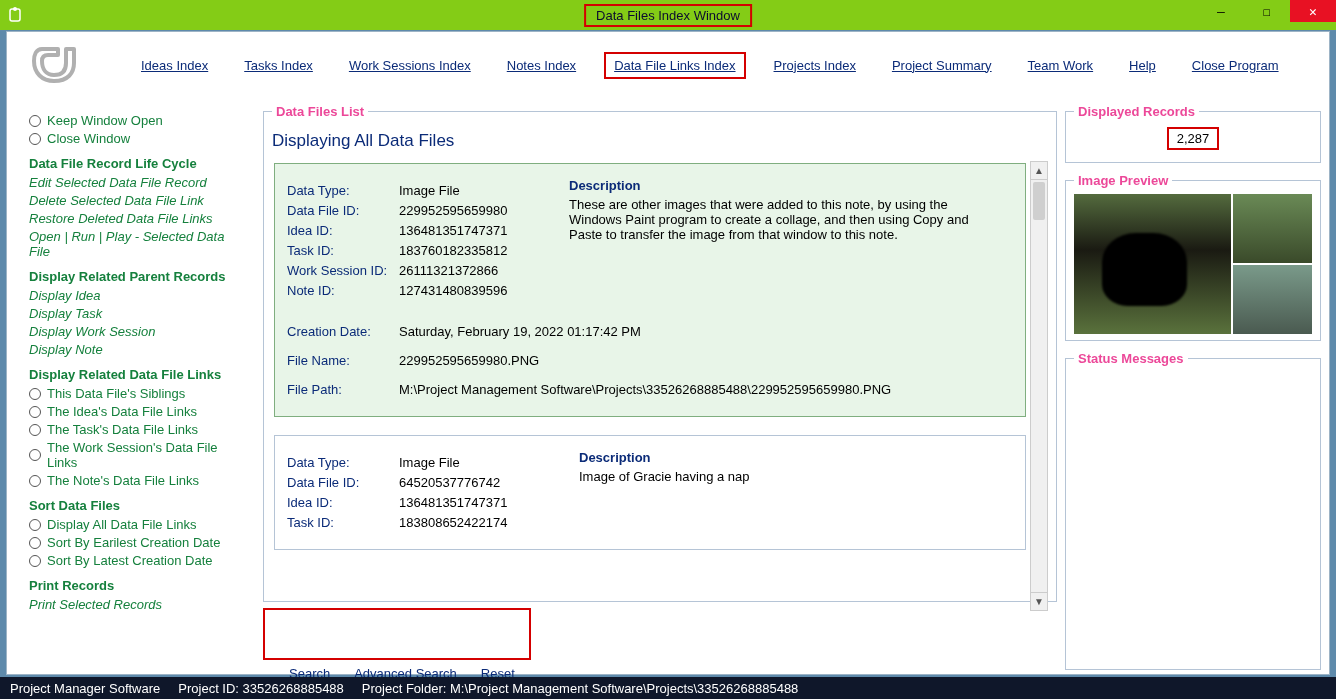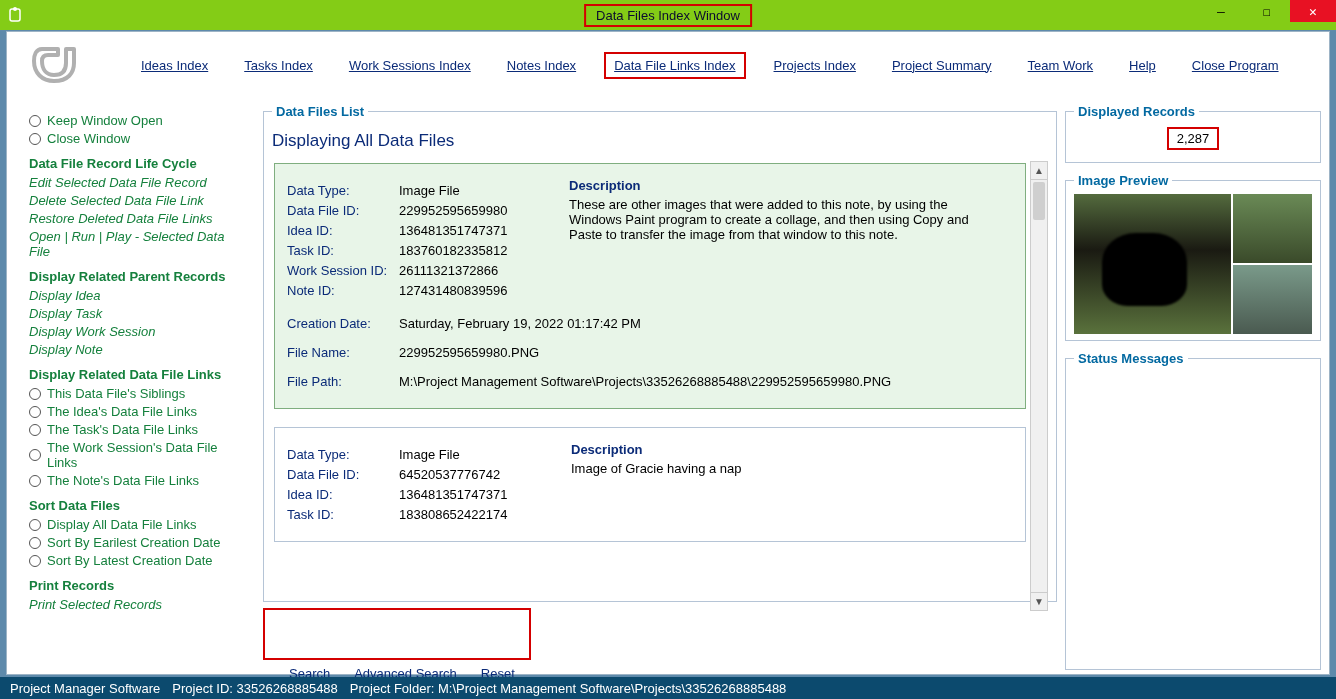--- a/index.html
+++ b/index.html
@@ -24,29 +24,29 @@
   .body3 { position:absolute; left:0; right:0; top:66px; bottom:0; display:flex; }
 
   .leftcol { width:248px; padding: 12px 10px 10px 22px; color:#15803d; overflow:hidden; }
   .radio-row { display:flex; align-items:center; gap:6px; margin: 3px 0; }
   .radio-dot { width:12px; height:12px; border:1px solid #555; border-radius:50%; flex:0 0 12px; }
   .link-row { margin: 3px 0; cursor:pointer;font-style:italic; }
   .section-head { font-weight:bold; margin: 10px 0 4px; }
 
   .centercol { flex:1; position:relative; padding: 6px 4px 4px 8px; }
   fieldset.group { border:1px solid #b5c4d6; padding: 6px 8px; position:relative; }
-  fieldset.group > legend { color:#0369a1; font-weight:bold; padding: 0 4px; }
+  fieldset.group > legend { color:#ec4899; font-weight:bold; padding: 0 4px; }
   .list-title { text-align:left; color:#0b2b78; font-size:17px; margin: 6px 0 10px; }
 
   .scroll-area { position:relative; border:0; height:450px; overflow:hidden; }
   .scrollbar { position:absolute; right:0; top:0; bottom:0; width:18px; background:#f0f0f0; border:1px solid #ccc; }
   .scrollbar .arrow { height:18px; text-align:center; font-size:10px; line-height:18px; color:#555; background:#f0f0f0; border-bottom:1px solid #ccc;}
   .scrollbar .thumb { position:absolute; left:2px; right:2px; top:20px; height:38px; background:#cfcfcf; border-radius:2px; }
 
-  .record { border:1px solid #7fae7f; background:#e8f5e8; margin: 2px 22px 18px 2px; padding: 14px 26px 14px 12px; display:flex; gap:2px; }
+  .record { border:1px solid #7fae7f; background:#e8f5e8; margin: 2px 22px 18px 2px; padding: 14px 26px 14px 12px; display:flex; gap:10px; }
   .record.white { background:#fff; border-color:#b5c4d6; }
   .rec-left { width:276px; }
   .rec-row { display:flex; margin: 5px 0; }
   .rec-lab { width:112px; color:#0b2b78; }
   .rec-val { color:#000; flex:1; white-space:nowrap; overflow:hidden; text-overflow: ellipsis; }
   .rec-desc { flex:1; border-left: none; padding-left:6px; }
   .rec-desc-title { color:#0b2b78; font-weight:bold; margin-bottom:4px; }
   .rec-extra { margin-top:6px; }
   .rec-full { flex:1; }
   .search-frame { border:2px solid #d40000; padding: 4px 8px 6px; width: 268px; position:relative; }
@@ -56,21 +56,21 @@
 
   .rightcol { width:268px; padding: 6px 8px 4px 4px; display:flex; flex-direction:column; gap:10px; }
   .count-box { border:2px solid #d40000; padding: 2px 8px; display:inline-block; }
   .preview { display:flex; gap:2px; height:140px; }
   .pv-left { flex:2; background: linear-gradient(#546b3e,#1a1a12 40%,#5a723c); position:relative; overflow:hidden; }
   .pv-right { flex:1; display:flex; flex-direction:column; gap:2px; }
   .pv-r1 { flex:1; background: linear-gradient(#6a8a56,#3a4a2a); }
   .pv-r2 { flex:1; background: linear-gradient(#7a9a8a,#4a5a50); }
   .pv-bear { position:absolute; left:18%; top:28%; width:54%; height:52%; background:#000; border-radius:40% 40% 30% 30%; filter: blur(1px); }
 
-  .statusbar { position:absolute; left:0; right:0; bottom:0; height:22px; background:#0c4a6e; color:#fff; display:flex; align-items:center; gap:12px; padding:0 10px; font-size:13px; }
+  .statusbar { position:absolute; left:0; right:0; bottom:0; height:22px; background:#0f172a; color:#fff; display:flex; align-items:center; gap:18px; padding:0 10px; font-size:13px; }
 
   .d-flex { display:flex; }
 </style>
 </head>
 <body>
 
 <div class="titlebar">
   <div class="app-icon">
     <svg width="16" height="16" viewBox="0 0 16 16">
         <rect x="3" y="2" width="10" height="12" rx="2" fill="none" stroke="#fff" stroke-width="1.5"></rect>

